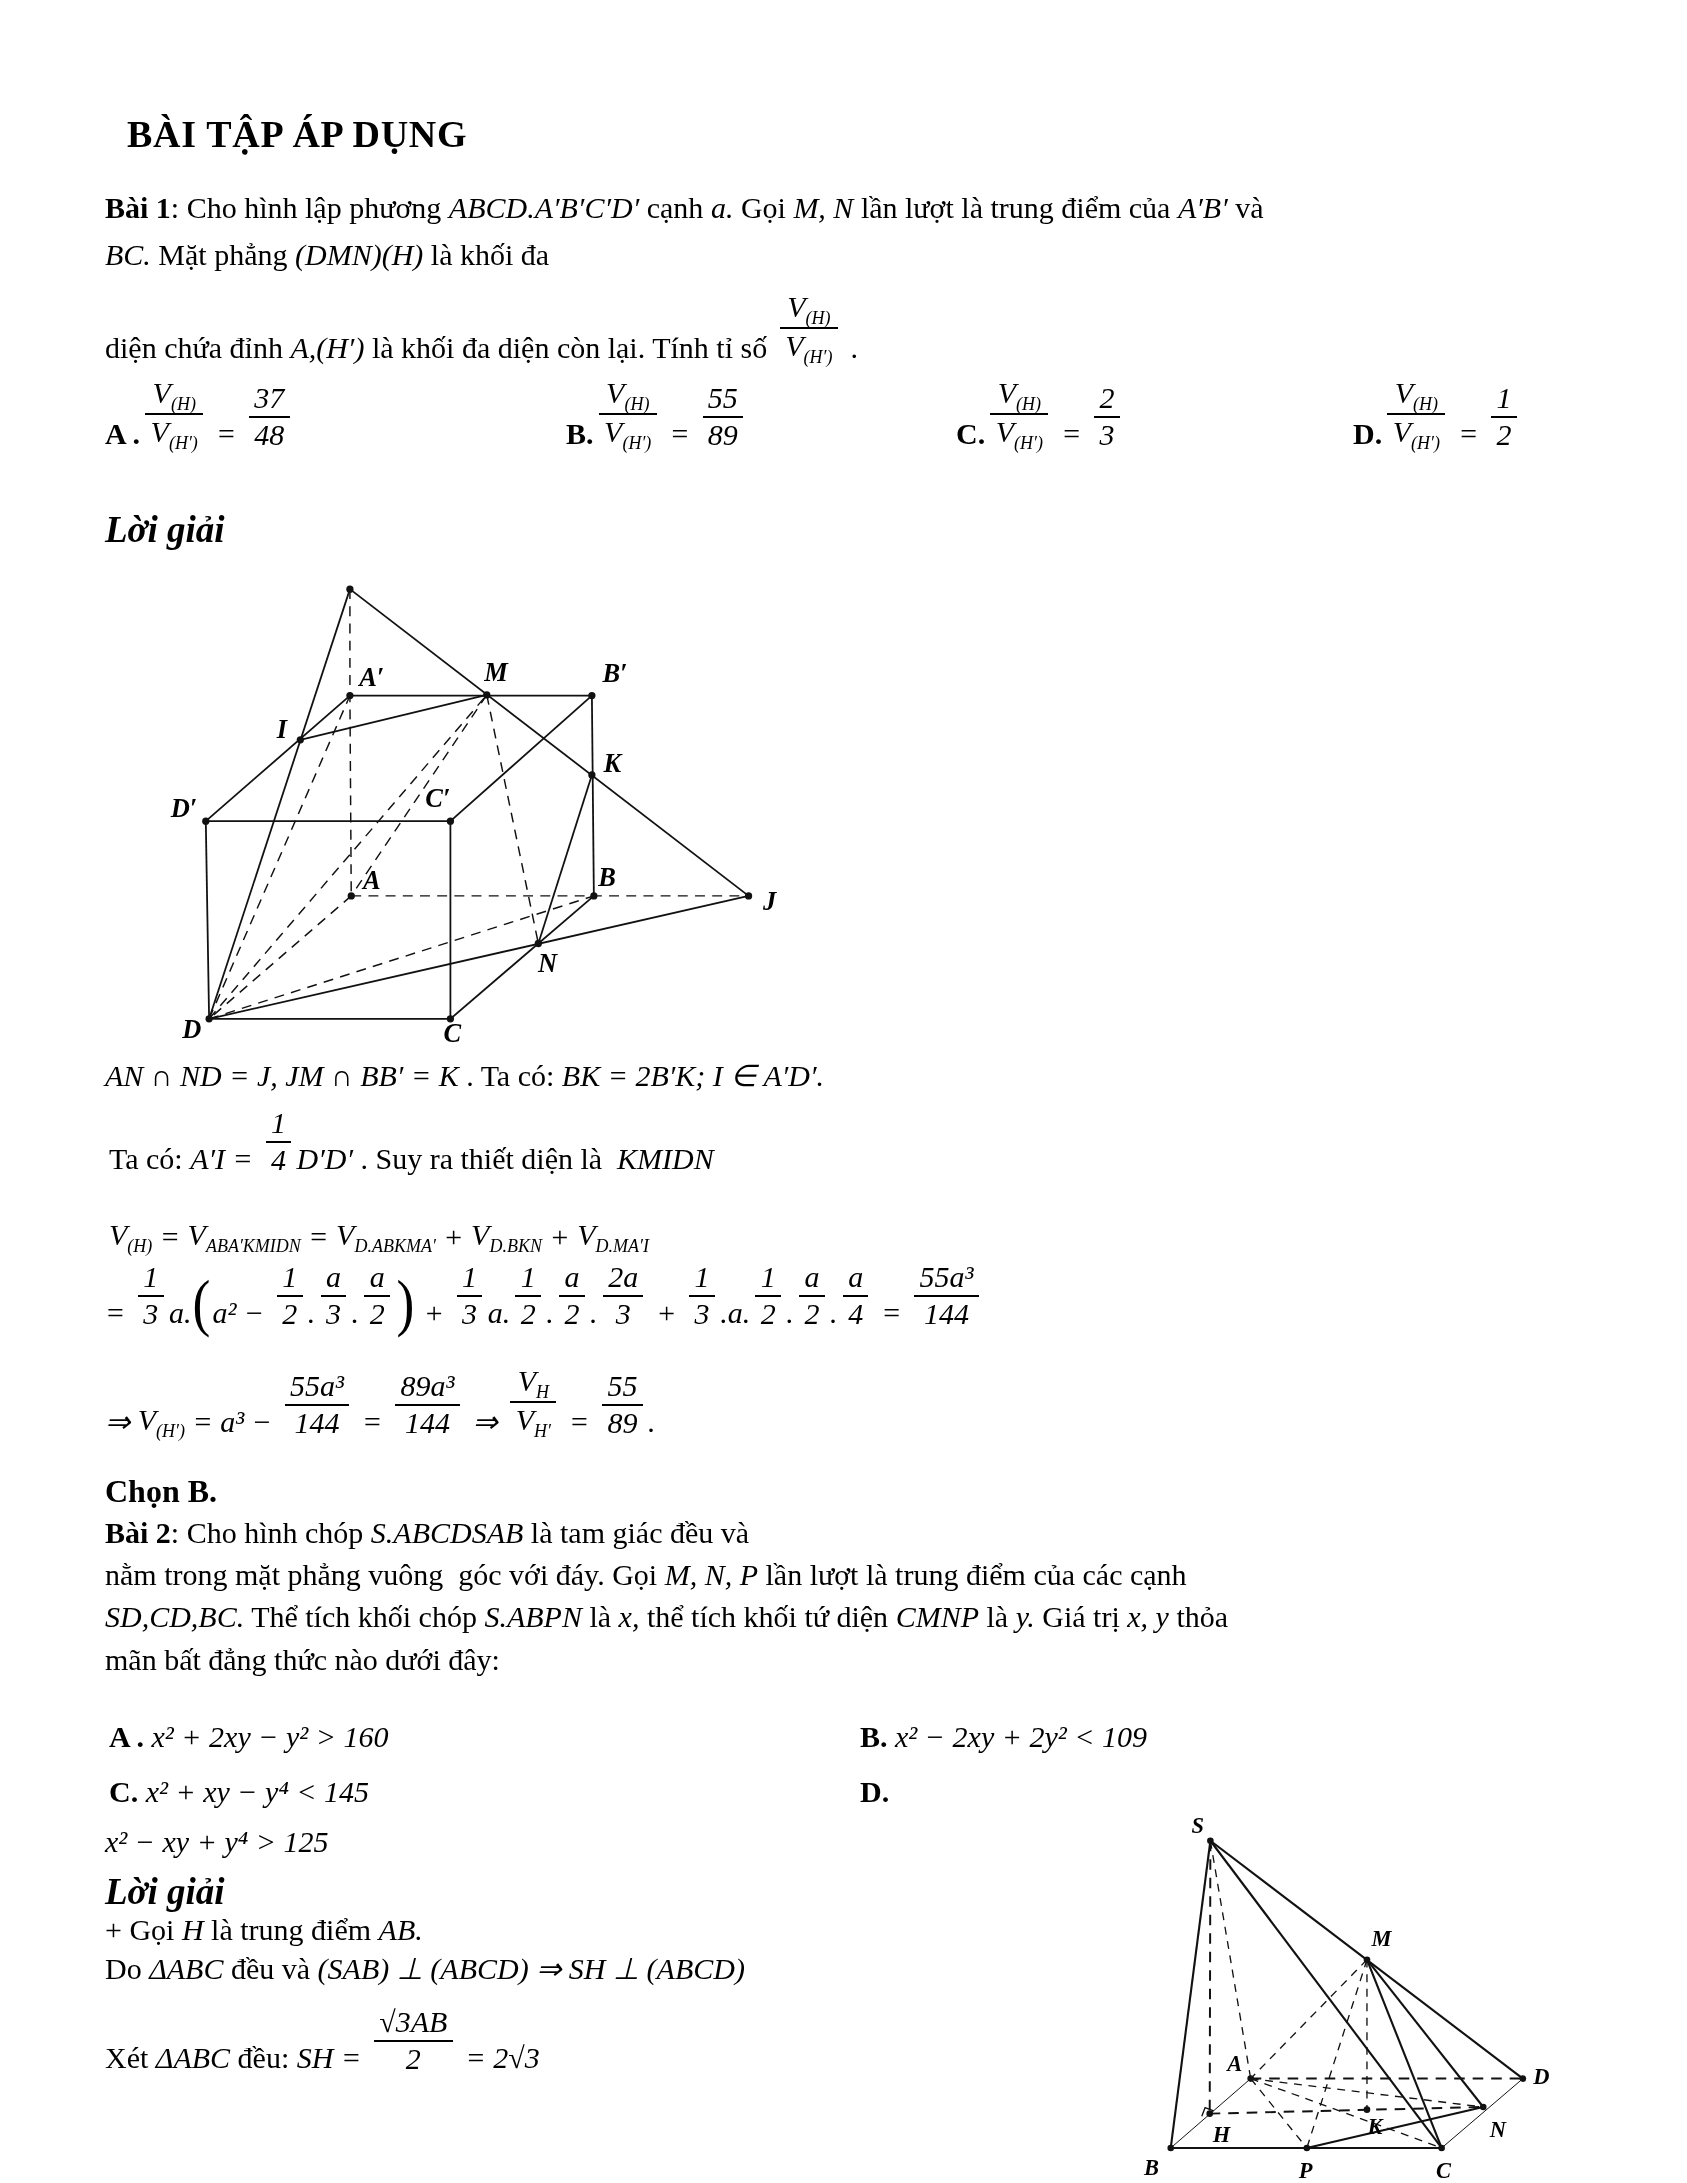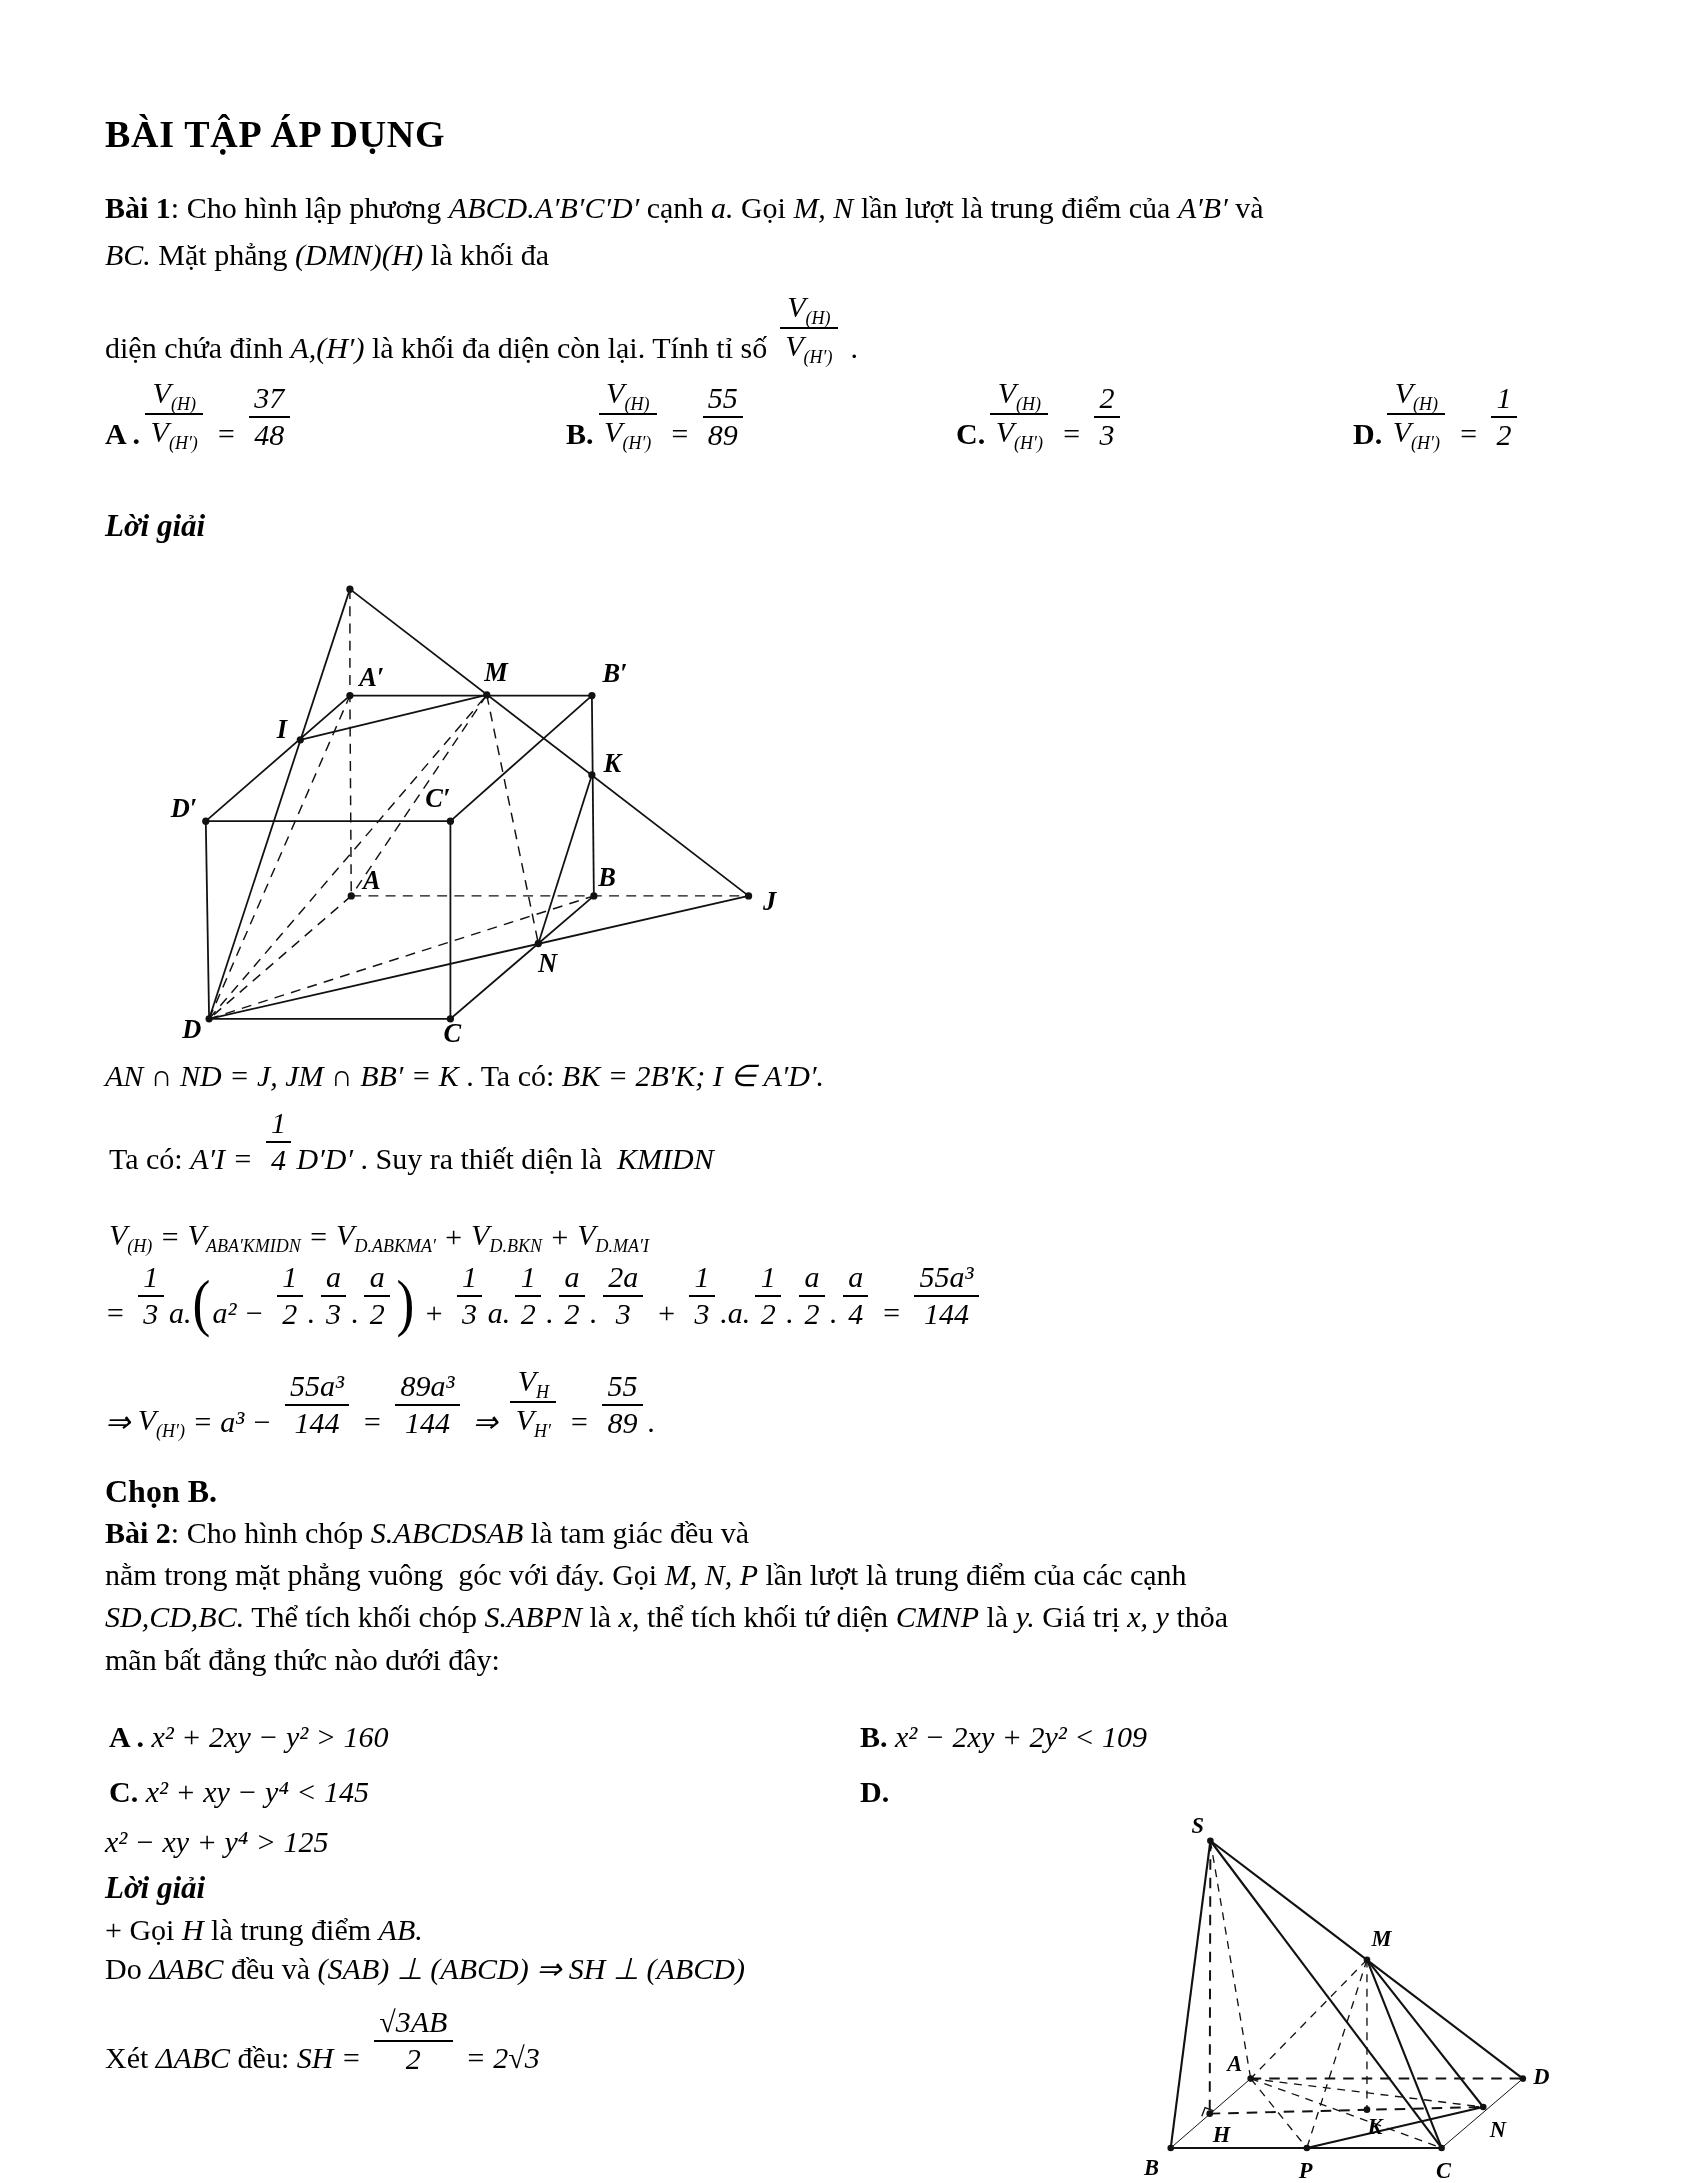--- a/index.html
+++ b/index.html
@@ -3,22 +3,22 @@
 <meta charset="utf-8">
 <style>
   html,body{margin:0;padding:0;background:#ffffff;}
   body{width:1687px;height:2183px;position:relative;overflow:hidden;
        font-family:"Liberation Serif",serif;color:#000;}
   .abs{position:absolute;}
   .line{font-size:30px;line-height:1.25;white-space:pre;display:flex;align-items:flex-end;}
   .up{font-style:normal;}
   .math{font-style:italic;}
   .bold{font-weight:700;}
-  .title{font-size:38px;font-weight:700;letter-spacing:0.7px;}
-  .heading{font-size:31px;font-weight:700;font-style:italic;}
+  .title{font-size:38px;font-weight:700;letter-spacing:0.7px;margin-left:22px;}
+  .heading{font-size:37px;font-weight:700;font-style:italic;}
   .choice{font-size:32px;font-weight:700;}
   .frac{display:inline-flex;flex-direction:column;align-items:stretch;text-align:center;
         vertical-align:middle;margin:0 5.3px;line-height:1.15;}
   .frac .num{display:block;border-bottom:2px solid #000;padding:0 5.3px;font-style:italic;}
   .frac .den{display:block;padding:0 5.3px;font-style:italic;}
   sub.msub{font-size:0.60em;font-style:italic;line-height:1;}
   .paren{font-size:2.1em;font-style:normal;font-weight:400;line-height:0.85;transform:scaleX(0.85);}
   svg text{font-family:"Liberation Serif",serif;font-weight:700;font-style:italic;fill:#000;}
   svg{overflow:visible;}
 </style>

